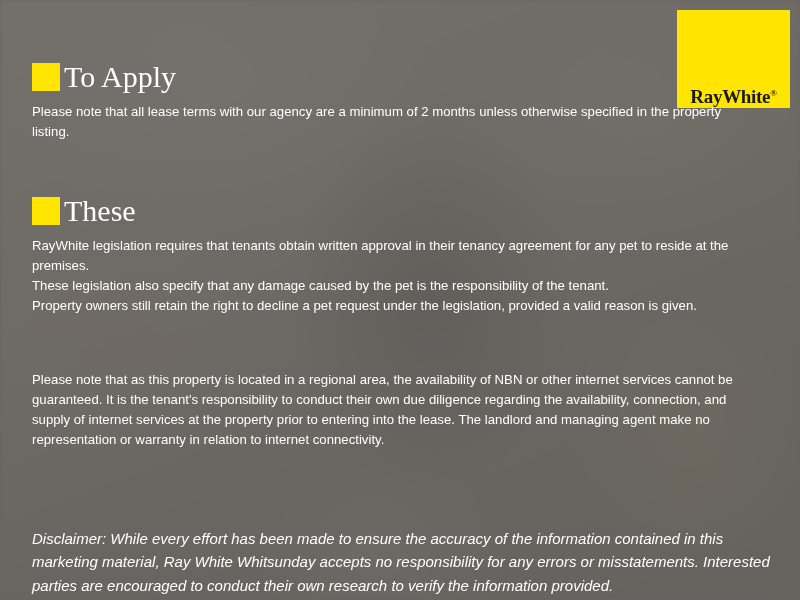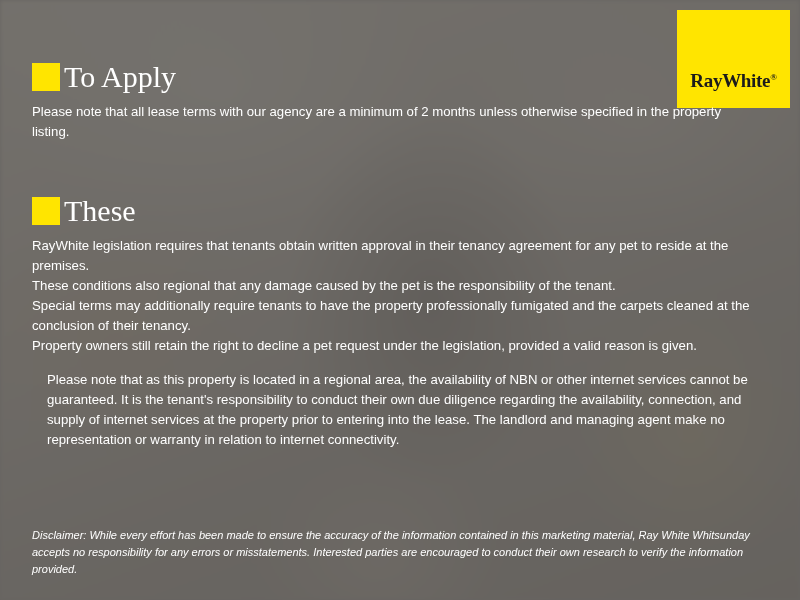--- a/index.html
+++ b/index.html
@@ -45,21 +45,20 @@
   .logo {
     position: absolute;
     top: 10px;
     right: 10px;
     width: 113px;
     height: 98px;
     background: #ffe500;
     display: flex;
     align-items: flex-end;
     justify-content: center;
-    padding-bottom: 16px;
   }
   .logo-text {
     font-family: "Liberation Serif", serif;
     font-weight: bold;
     font-size: 19px;
     color: #1b1b1b;
     letter-spacing: -0.3px;
     white-space: nowrap;
   }
   .logo-text .reg {
@@ -93,21 +92,21 @@
     line-height: 1.52;
     width: 716px;
   }
   .body-text p { margin: 0; }
   .disclaimer {
     position: absolute;
     left: 32px;
     top: 527px;
     width: 746px;
     color: #ffffff;
-    font-size: 11px;
+    font-size: 15px;
     font-style: italic;
     line-height: 1.55;
   }
 </style>
 </head>
 <body>
 
 <div id="page">
   <div class="bg-photo"></div>
   <div class="bg-shade"></div>
@@ -128,28 +127,27 @@
       </div>
     </div>
 
     <div class="section" style="top:196px;">
       <div class="sec-head">
         <span class="sq"></span>
         <span class="sec-title">These</span>
       </div>
       <div class="body-text" style="width:722px;">
         <p>RayWhite legislation requires that tenants obtain written approval in their tenancy agreement for any pet to reside at the premises.</p>
-        <p>These conditions also regional that any damage caused by the pet is the responsibility of the tenant.</p>
-        <p>Special terms may additionally require tenants to have the property professionally fumigated and the carpets cleaned at the conclusion of their tenancy.</p>
+        <p>These legislation also specify that any damage caused by the pet is the responsibility of the tenant.</p>
         <p>Property owners still retain the right to decline a pet request under the legislation, provided a valid reason is given.</p>
       </div>
     </div>
 
     <div class="section" style="top:370px;">
-      <div class="body-text" style="width:714px;margin-left:15px;">
+      <div class="body-text" style="width:714px;">
         <p>Please note that as this property is located in a regional area, the availability of NBN or other internet services cannot be guaranteed. It is the tenant's responsibility to conduct their own due diligence regarding the availability, connection, and supply of internet services at the property prior to entering into the lease. The landlord and managing agent make no representation or warranty in relation to internet connectivity.</p>
       </div>
     </div>
 
     <div class="disclaimer">Disclaimer: While every effort has been made to ensure the accuracy of the information contained in this marketing material, Ray White Whitsunday accepts no responsibility for any errors or misstatements. Interested parties are encouraged to conduct their own research to verify the information provided.</div>
 
   </div>
 </div>
 
 </body></html>

